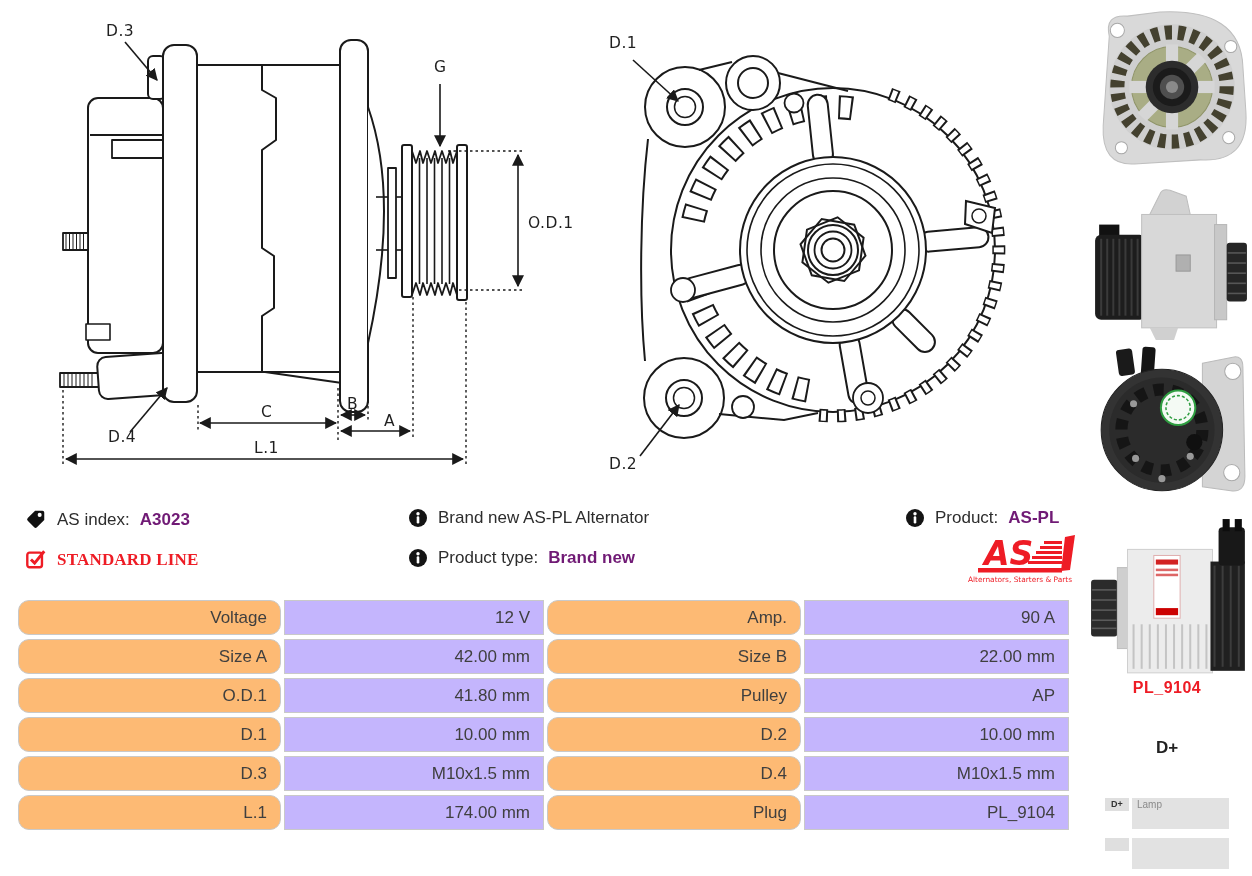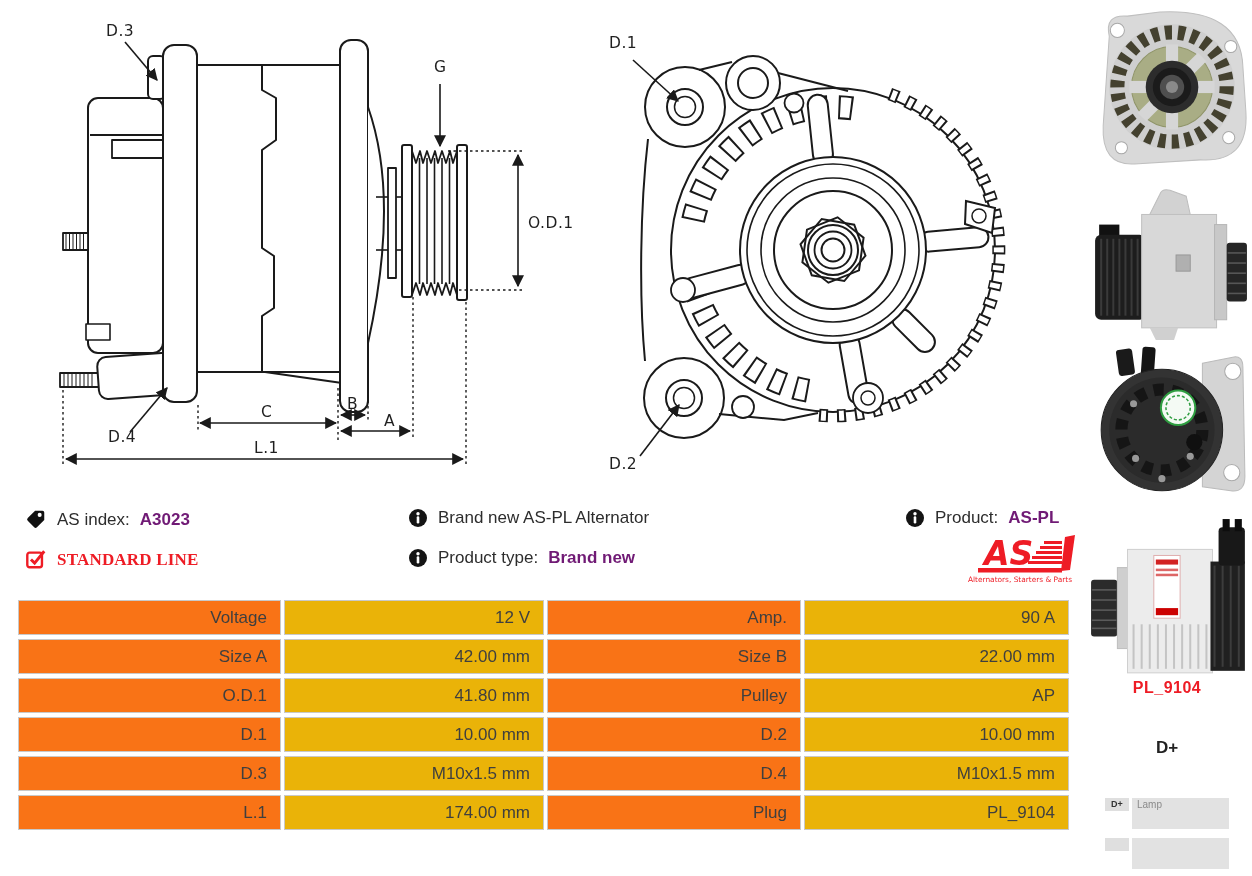--- a/index.html
+++ b/index.html
@@ -9,22 +9,22 @@
   }
   .abs{position:absolute;}
   svg text{font-family:"DejaVu Sans","Liberation Sans",sans-serif;}
   
   .info-line{position:absolute;display:flex;align-items:flex-end;gap:10px;font-size:17px;color:#2d2d2d;white-space:nowrap;}
   .info-line b{color:#701a75;}
   .red-bold{color:#ee1c25;font-weight:bold;letter-spacing:.2px;font-family:Liberation Serif, serif;}
   
   table.spec{position:absolute;left:15px;top:596px;border-collapse:separate;border-spacing:3px 4px;}
   table.spec td{height:33px;font-size:17px;color:#3f3f3f;text-align:right;padding:0 13px 0 0;border:1px solid #c9c9c9;box-sizing:content-box;}
-  td.lbl{background:#f97316;}
-  td.val{background:#eab308;}
+  td.lbl{background:#fdba74;border-radius:11px;}
+  td.val{background:#c4b5fd;}
   .c1{width:248px}.c2{width:245px}.c3{width:239px}.c4{width:250px}
   
   .plug-code{position:absolute;left:1092px;top:679px;width:150px;text-align:center;font-weight:bold;font-size:16px;color:#ee1c25;letter-spacing:.5px;}
   .terminal{position:absolute;left:1092px;top:738px;width:150px;text-align:center;font-weight:bold;font-size:17px;color:#222;}
   .legend{position:absolute;left:1105px;top:798px;width:124px;}
   .legend-row{display:flex;gap:3px;margin-bottom:9px;}
   .legend-term{width:24px;height:13px;background:#dfdfdf;font-size:9px;font-weight:bold;color:#333;text-align:center;line-height:13px;}
   .legend-desc{flex:1;height:31px;background:#e2e2e2;font-size:10px;color:#8a8a8a;line-height:13px;padding-left:5px;}
   .photo{position:absolute;left:1088px;width:164px;}
 </style>

